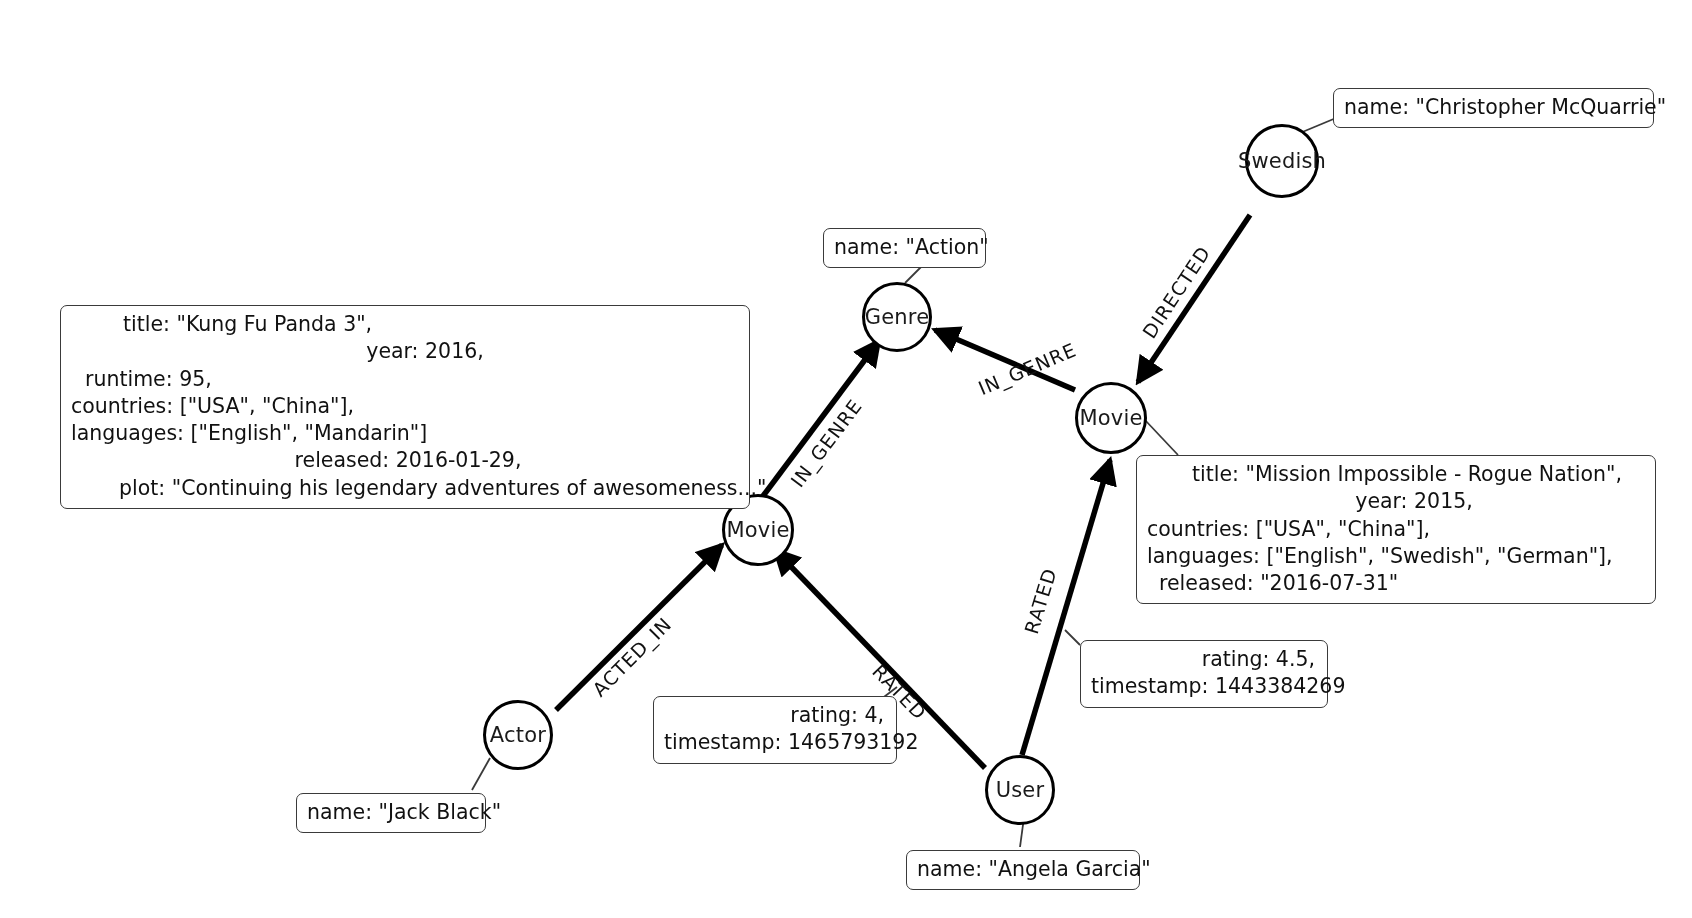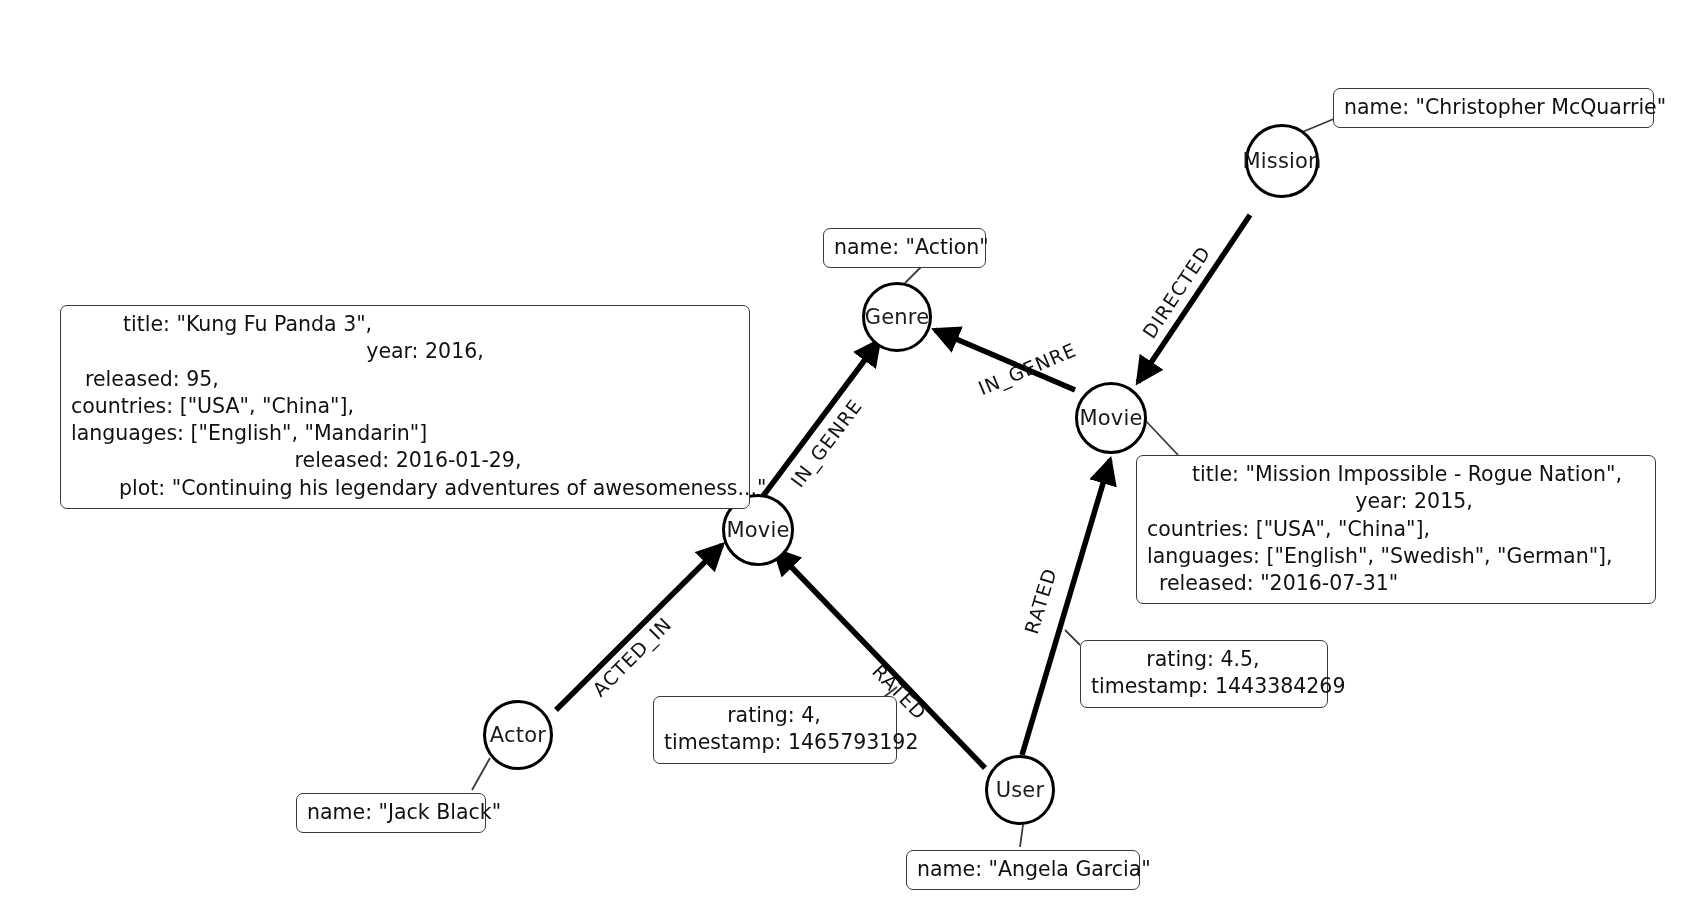--- a/index.html
+++ b/index.html
@@ -58,21 +58,20 @@
     font-size: 20.5px;
     color: #111;
     line-height: 1.33;
     white-space: pre;
     text-align: right;
   }
   .propbox.single .line {
     text-align: left;
   }
   .propbox.centered .line {
-    text-align: center;
   }
   
   .edge-label {
     position: absolute;
     font-family: "DejaVu Sans", sans-serif;
     font-size: 19px;
     letter-spacing: 1.1px;
     color: #111;
     white-space: nowrap;
     transform-origin: 0 0;
@@ -115,21 +114,21 @@
     <path d="M 490 758 L 472 790" stroke="#3a3a3a" stroke-width="1.8" fill="none"></path>
 
     <path d="M 1025 810 L 1020 847" stroke="#3a3a3a" stroke-width="1.8" fill="none"></path>
 
     <path d="M 897 687 L 880 700" stroke="#3a3a3a" stroke-width="1.8" fill="none"></path>
 
     <path d="M 1065 630 L 1080 645" stroke="#3a3a3a" stroke-width="1.8" fill="none"></path>
   </svg>
 
   <div class="node" style="left:1245px; top:124px; width:74px; height:74px;">
-    <span class="node-label">Mission</span>
+    <span class="node-label">Swedish</span>
   </div>
 
   <div class="node" style="left:862px; top:282px; width:70px; height:70px;">
     <span class="node-label">Genre</span>
   </div>
 
   <div class="node" style="left:1075px; top:382px; width:72px; height:72px;">
     <span class="node-label">Movie</span>
   </div>
 
@@ -161,21 +160,21 @@
     <div class="line">name: "Christopher McQuarrie"</div>
   </div>
 
   <div class="propbox single" style="left:823px; top:228px; width:163px;">
     <div class="line">name: "Action"</div>
   </div>
 
   <div class="propbox" style="left:60px; top:305px; width:690px; padding-right:16px;">
     <div class="line" style="text-align:left; padding-left:52px;">title: "Kung Fu Panda 3",</div>
     <div class="line" style="text-align:center; padding-left:46px;">year: 2016,</div>
-    <div class="line" style="text-align:left; padding-left:14px;">released: 95,</div>
+    <div class="line" style="text-align:left; padding-left:14px;">runtime: 95,</div>
     <div class="line" style="text-align:left; padding-left:0px;">countries: ["USA", "China"],</div>
     <div class="line" style="text-align:left; padding-left:0px;">languages: ["English", "Mandarin"]</div>
     <div class="line" style="text-align:center; padding-left:12px;">released: 2016-01-29,</div>
     <div class="line" style="text-align:left; padding-left:48px;">plot: "Continuing his legendary adventures of awesomeness..."</div>
   </div>
 
   <div class="propbox" style="left:1136px; top:455px; width:520px; padding-right:14px;">
     <div class="line" style="text-align:left; padding-left:45px;">title: "Mission Impossible - Rogue Nation",</div>
     <div class="line" style="text-align:center; padding-left:40px;">year: 2015,</div>
     <div class="line" style="text-align:left; padding-left:0px;">countries: ["USA", "China"],</div>

